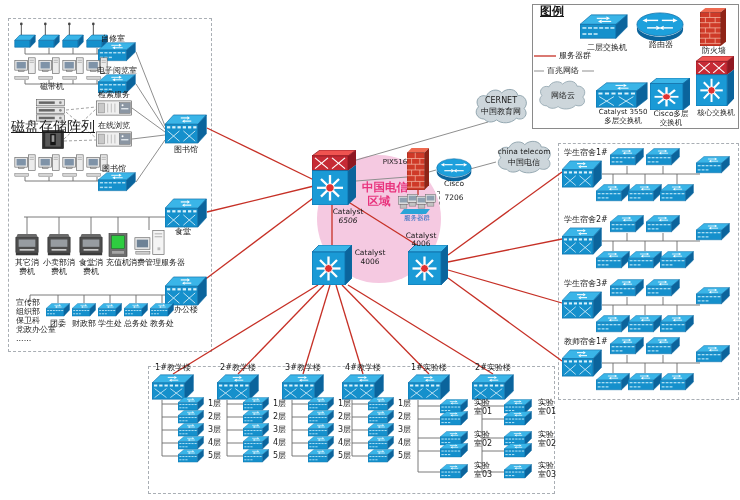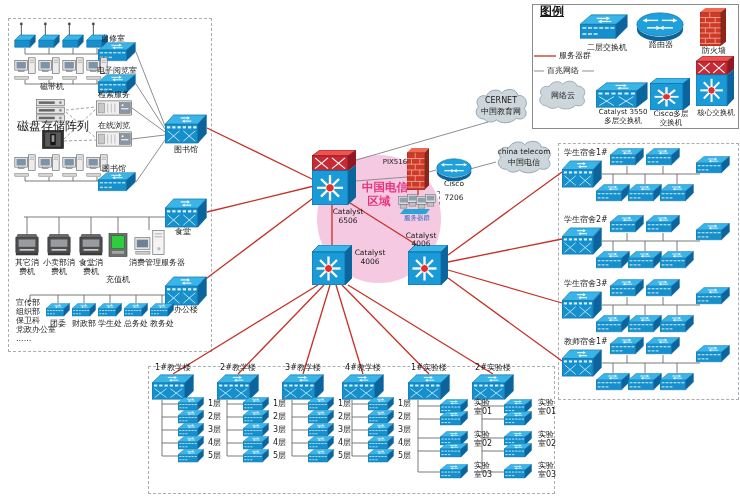--- a/index.html
+++ b/index.html
@@ -2115,48 +2115,48 @@
         <rect x="38" y="15" width="5" height="2.2" fill="#a8dcf2"></rect>
         <rect x="3" y="22" width="5" height="2.2" fill="#a8dcf2"></rect>
         <rect x="10" y="22" width="5" height="2.2" fill="#a8dcf2"></rect>
         <rect x="17" y="22" width="5" height="2.2" fill="#a8dcf2"></rect>
       </svg>
     </div>
     <div class="lbl" style="left: 113px; top: 39px; font-size: 8px;">自修室</div>
     <div class="lbl" style="left: 117px; top: 71px; font-size: 8px;">电子阅览室</div>
     <div class="lbl" style="left: 52px; top: 87px; font-size: 8px;">磁带机</div>
     <div class="lbl" style="left: 114px; top: 95px; font-size: 8px;">检索服务</div>
-    <div class="lbl" style="left: 53px; top: 126px; font-size: 12px;">磁盘存储阵列</div>
+    <div class="lbl" style="left: 53px; top: 126px; font-size: 14px; text-decoration: underline;">磁盘存储阵列</div>
     <div class="lbl" style="left: 114px; top: 126px; font-size: 8px;">在线浏览</div>
     <div class="lbl" style="left: 114px; top: 169px; font-size: 8px;">图书馆</div>
     <div class="lbl" style="left: 186px; top: 150px; font-size: 8px;">图书馆</div>
     <div class="lbl" style="left: 183px; top: 232px; font-size: 8px;">食堂</div>
     <div class="lbl" style="left: 27px; top: 263px; font-size: 8px;">其它消</div>
     <div class="lbl" style="left: 27px; top: 272px; font-size: 8px;">费机</div>
     <div class="lbl" style="left: 59px; top: 263px; font-size: 8px;">小卖部消</div>
     <div class="lbl" style="left: 59px; top: 272px; font-size: 8px;">费机</div>
     <div class="lbl" style="left: 91px; top: 263px; font-size: 8px;">食堂消</div>
     <div class="lbl" style="left: 91px; top: 272px; font-size: 8px;">费机</div>
-    <div class="lbl" style="left: 118px; top: 263px; font-size: 8px; margin-top: 17px;">充值机</div>
+    <div class="lbl" style="left: 118px; top: 263px; font-size: 8px;">充值机</div>
     <div class="lbl" style="left: 157px; top: 263px; font-size: 8px;">消费管理服务器</div>
     <div class="lbl" style="left: 186px; top: 310px; font-size: 8px;">办公楼</div>
     <div class="lbl" style="left: 58px; top: 324px; font-size: 8px;">团委</div>
     <div class="lbl" style="left: 84px; top: 324px; font-size: 8px;">财政部</div>
     <div class="lbl" style="left: 110px; top: 324px; font-size: 8px;">学生处</div>
     <div class="lbl" style="left: 136px; top: 324px; font-size: 8px;">总务处</div>
     <div class="lbl" style="left: 162px; top: 324px; font-size: 8px;">教务处</div>
     <div class="lbl left" style="left: 16px; top: 303px; font-size: 8px;">宣传部</div>
     <div class="lbl left" style="left: 16px; top: 312px; font-size: 8px;">组织部</div>
     <div class="lbl left" style="left: 16px; top: 321px; font-size: 8px;">保卫科</div>
     <div class="lbl left" style="left: 16px; top: 330px; font-size: 8px;">党政办公室</div>
     <div class="lbl left" style="left: 16px; top: 339px; font-size: 8px;">......</div>
     <div class="lbl" style="left: 385px; top: 188px; font-size: 11.5px; color: rgb(232, 50, 124); font-weight: bold;">中国电信</div>
     <div class="lbl" style="left: 379px; top: 202px; font-size: 11.5px; color: rgb(232, 50, 124); font-weight: bold;">区域</div>
     <div class="lbl" style="left: 348px; top: 212px; font-size: 7.5px;">Catalyst</div>
-    <div class="lbl" style="left: 348px; top: 221px; font-size: 7.5px;">6506</div>
+    <div class="lbl" style="left: 348px; top: 221px; font-size: 7.5px; font-style: italic;">6506</div>
     <div class="lbl" style="left: 395px; top: 162px; font-size: 7px;">PIX516</div>
     <div class="lbl" style="left: 454px; top: 184px; font-size: 7.5px;">Cisco</div>
     <div class="lbl" style="left: 454px; top: 198px; font-size: 7.5px;">7206</div>
     <div class="lbl" style="left: 417px; top: 218px; font-size: 6.5px; color: rgb(21, 96, 189);">服务器群</div>
     <div class="lbl" style="left: 370px; top: 253px; font-size: 7.5px;">Catalyst</div>
     <div class="lbl" style="left: 370px; top: 262px; font-size: 7.5px;">4006</div>
     <div class="lbl" style="left: 421px; top: 236px; font-size: 7.5px;">Catalyst</div>
     <div class="lbl" style="left: 421px; top: 244px; font-size: 7.5px;">4006</div>
     <div class="lbl" style="left: 501px; top: 101px; font-size: 8px;">CERNET</div>
     <div class="lbl" style="left: 501px; top: 112px; font-size: 8px;">中国教育网</div>

